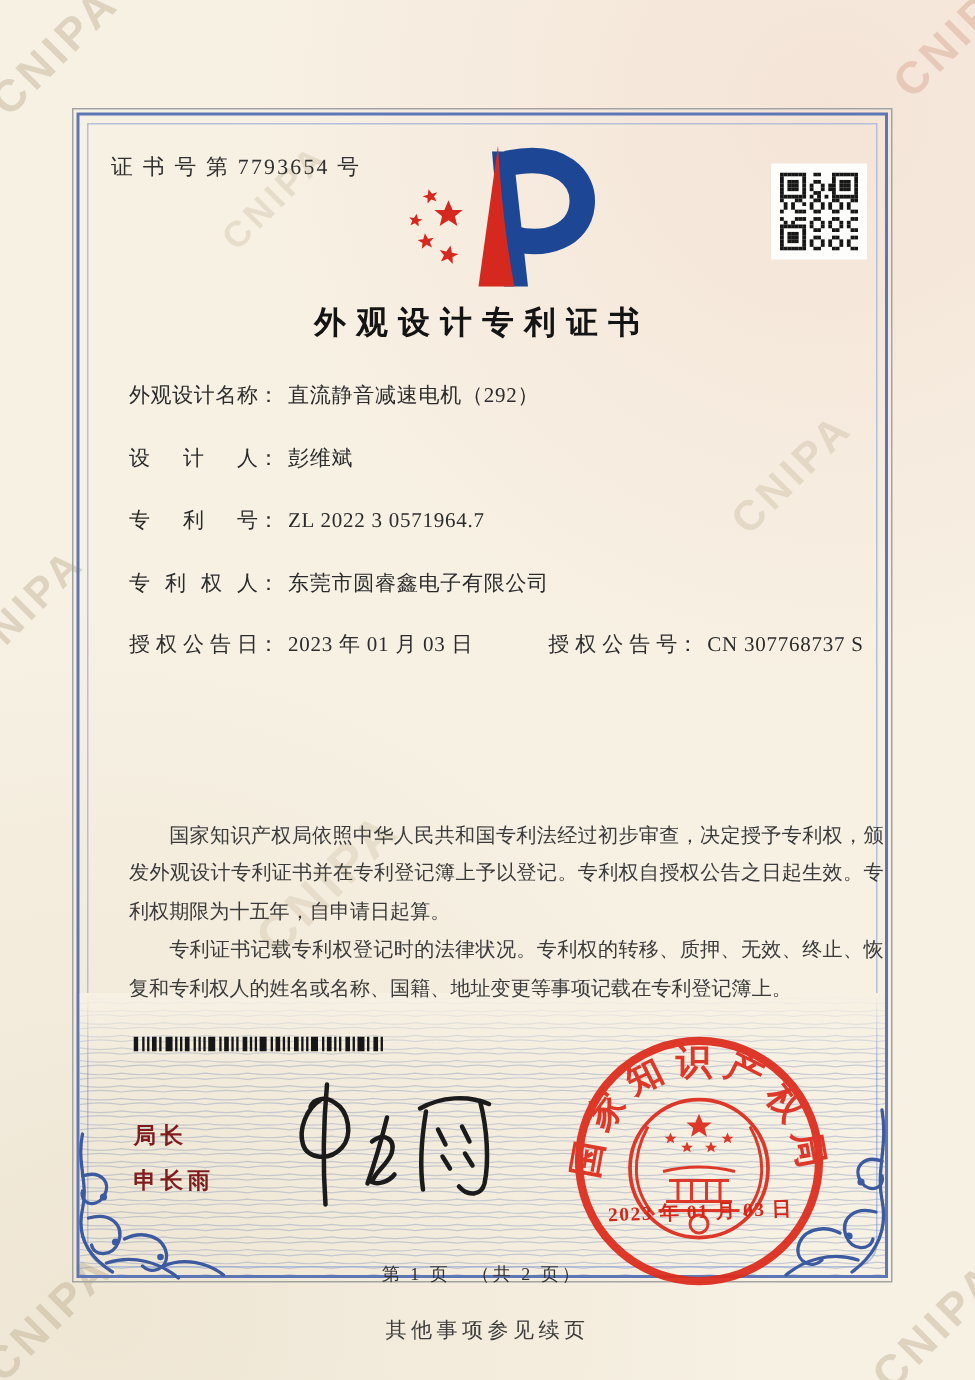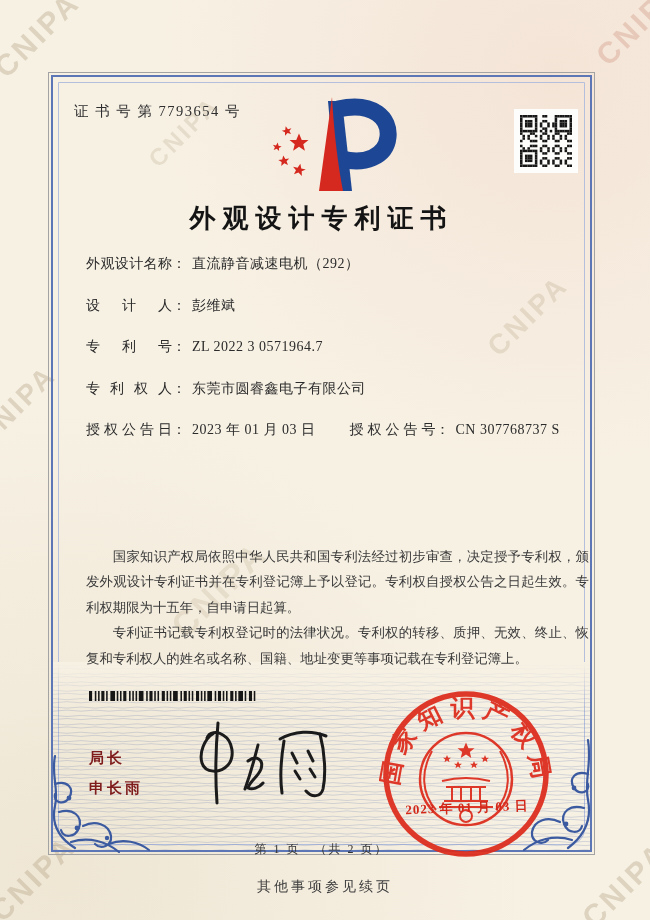--- a/index.html
+++ b/index.html
@@ -32,27 +32,27 @@
   .guilloche-fade{position:absolute;left:0;right:0;top:0;height:48px;
     background:linear-gradient(#f7f1e4, rgba(247,241,228,0));}
   .flourish{position:absolute;z-index:2;}
   
   .content{position:absolute;inset:0;z-index:3;}
   .cert-no{position:absolute;left:25px;top:29px;font-size:14.5px;letter-spacing:1.5px;color:#2f2f2f;}
   .logo{position:absolute;left:213px;top:22px;}
   .qr-wrap{position:absolute;left:465px;top:36px;width:64px;height:64px;background:#fdfdfb;
     display:flex;align-items:center;justify-content:center;}
   .title{position:absolute;left:0;right:0;top:128px;text-align:center;
-    font-size:26px;font-weight:bold;letter-spacing:7px;color:#141414;}
+    font-size:21px;font-weight:bold;letter-spacing:7px;color:#141414;}
   .fields{position:absolute;left:37px;top:182px;width:490px;}
   .field-row{height:41.5px;font-size:14px;white-space:nowrap;}
   .f-label{display:inline-block;width:86px;text-align:justify;text-align-last:justify;vertical-align:top;}
   .f-colon{display:inline-block;}
   .f-value{display:inline-block;margin-left:6px;letter-spacing:.5px;}
-  .f-second{display:inline-block;margin-left:34px;}
+  .f-second{display:inline-block;margin-left:50px;}
   .paragraphs{position:absolute;left:37px;top:471px;width:503px;
     font-size:13.4px;line-height:1.9;text-align:justify;color:#3a3a3a;}
   .paragraphs p{margin:0;text-indent:2em;}
   .barcode{position:absolute;left:40px;top:618px;}
   .officer{position:absolute;left:40px;top:670px;font-family:"Liberation Sans", sans-serif;
     font-size:15px;font-weight:bold;letter-spacing:3px;color:#7f1d1d;line-height:30px;}
   .signature{position:absolute;left:135px;top:646px;}
   .seal{position:absolute;left:330px;top:614px;z-index:3;}
   .seal-date{position:absolute;left:332px;top:726px;width:172px;text-align:center;
     font-size:13px;font-weight:bold;color:#d2281a;letter-spacing:1px;transform:rotate(-2deg);z-index:4;}

